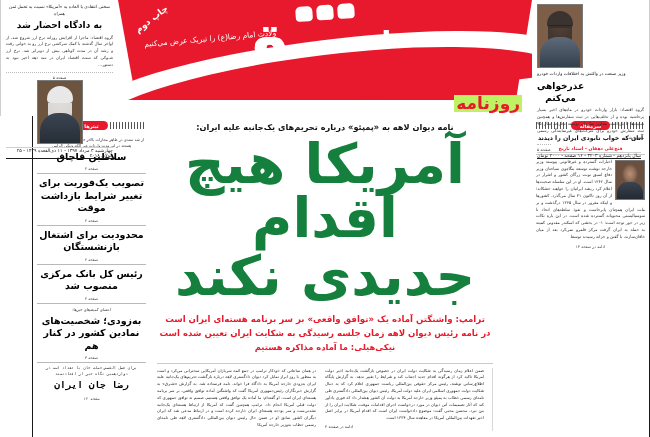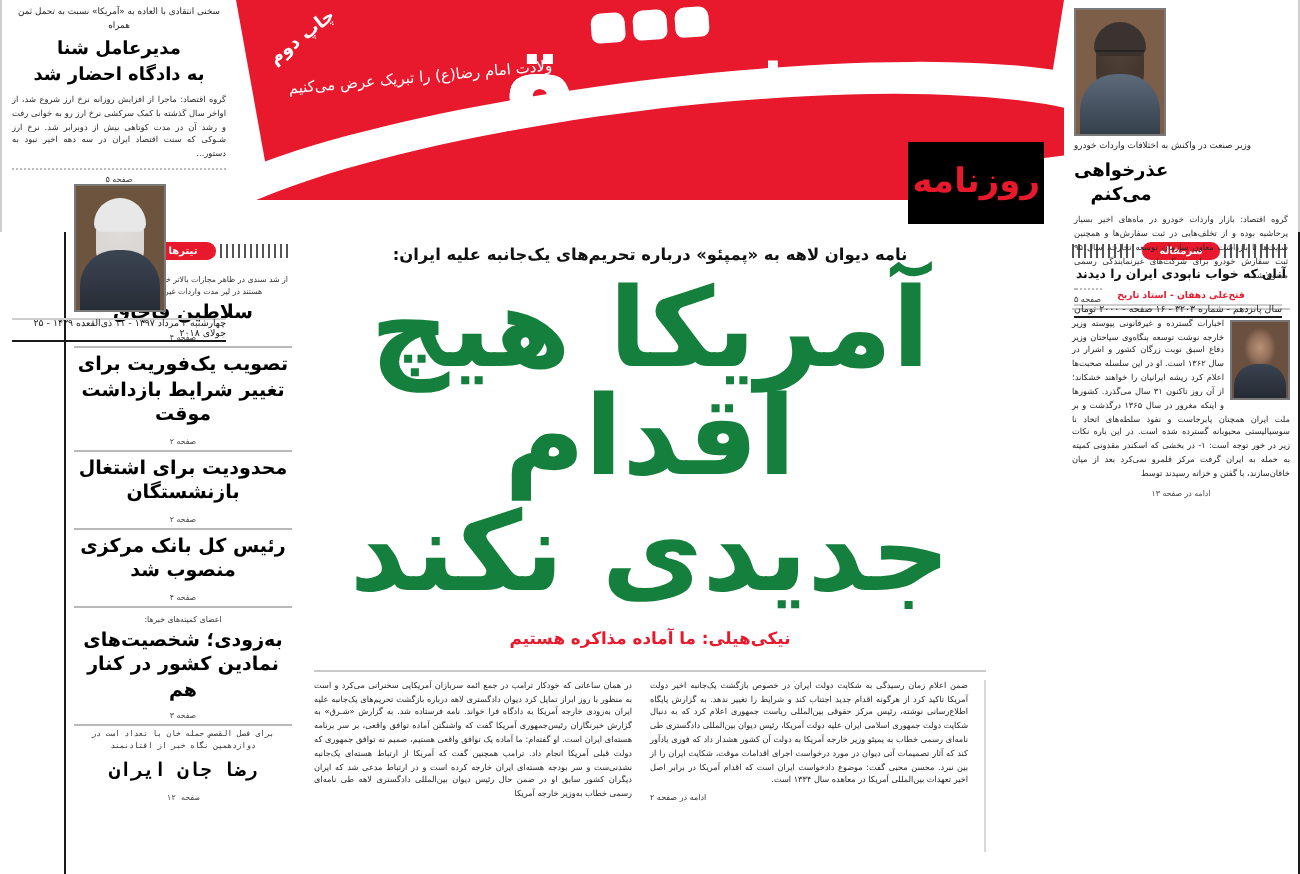--- a/index.html
+++ b/index.html
@@ -210,22 +210,22 @@
   }
   .logo-rooznameh {
     position: absolute;
     right: 10px;
     bottom: 4px;
     font-size: 17px;
     font-weight: bold;
     color: #e8192c;
     line-height: 1;
     z-index: 6;
-    background: #000000;
-    padding: 12px 2px;
+    background: #bef264;
+    padding: 0 2px;
   }
   .logo-slogan {
     position: absolute;
     left: 26px;
     top: 34px;
     font-size: 7.5px;
     color: #fff;
     z-index: 5;
     transform: rotate(-5deg);
     white-space: nowrap;
@@ -437,21 +437,20 @@
 </head>
 <body>
 
 <div class="page">
 
   <div class="masthead">
 
     <div class="mast-side right-side">
       <div class="mast-kicker">سخنی انتقادی با العاده به «آمریکا» نسبت به تحمل ثمن همراه</div>
       <div class="mast-title">
-        <div>مدیرعامل شنا</div>
         <div>به دادگاه احضار شد</div>
       </div>
       <div class="mast-body">گروه اقتصاد: ماجرا از افزایش روزانه نرخ ارز شروع شد، از اواخر سال گذشته با کمک سرکشی نرخ ارز رو به خوانی رفت و رشد آن در مدت کوتاهی بیش از دوبرابر شد. نرخ ارز شـوکی که سنت اقتصاد ایران در سه دهه اخیر نبود به دستور...</div>
       <div class="mast-more">صفحه ۵</div>
       <div class="mast-photo-wrap">
         <div class="portrait p2">
           <div class="hair"></div>
           <div class="beard"></div>
         </div>
       </div>
@@ -539,20 +538,22 @@
       </div>
     </div>
 
     <div class="col-main">
       <div class="main-kicker">نامه دیوان لاهه به «پمپئو» درباره تحریم‌های یک‌جانبه علیه ایران:</div>
       <div class="main-head">
         <span>آمریکا هیچ</span>
         <span class="l2">اقدام جدیدی نکند</span>
       </div>
       <div class="main-subs">
+        <div class="main-sub">ترامپ: واشنگتن آماده یک «توافق واقعی» بر سر برنامه هسته‌ای ایران است</div>
+        <div class="main-sub">در نامه رئیس دیوان لاهه زمان جلسه رسیدگی به شکایت ایران تعیین شده است</div>
         <div class="main-sub small">نیکی‌هیلی: ما آماده مذاکره هستیم</div>
       </div>
       <div class="main-body">
         <div class="bcol c1">در همان ساعاتی که خودکار ترامپ در جمع ائمه سربازان آمریکایی سخنرانی می‌کرد و است به منظور با روز ابراز تمایل کرد دیوان دادگستری لاهه درباره بازگشت تحریم‌های یک‌جانبه علیه ایران به‌زودی خارجه آمریکا به دادگاه فرا خواند. نامه فرستاده شد. به گزارش «شـرق» به گزارش خبرنگاران رئیس‌جمهوری آمریکا گفت که واشنگتن آماده توافق واقعی، بر سر برنامه هسته‌ای ایران است. او گفته‌ام: ما آماده یک توافق واقعی هستیم، صمیم نه توافق جمهوری که دولت قبلی آمریکا انجام داد. ترامپ همچنین گفت که آمریکا از ارتباط هسته‌ای یک‌جانبه نشدنی‌ست و سر بودجه هسته‌ای ایران خارجه کرده است و در ارتباط مدعی شد که ایران دیگران کشور سابق او در ضمن حال رئیس دیوان بین‌المللی دادگستری لاهه طی نامه‌ای رسمی خطاب به‌وزیر خارجه آمریکا</div>
         <div class="bcol c2">
           <span>ضمن اعلام زمان رسیدگی به شکایت دولت ایران در خصوص بازگشت یک‌جانبه اخیر دولت آمریکا تاکید کرد از هرگونه اقدام جدید اجتناب کند و شرایط را تغییر ندهد. به گزارش پایگاه اطلاع‌رسانی نوشته، رئیس مرکز حقوقی بین‌المللی ریاست جمهوری اعلام کرد که به دنبال شکایت دولت جمهوری اسلامی ایران علیه دولت آمریکا، رئیس دیوان بین‌المللی دادگستری طی نامه‌ای رسمی خطاب به پمپئو وزیر خارجه آمریکا به دولت آن کشور هشدار داد که فوری یادآور کند که آثار تصمیمات آتی دیوان در مورد درخواست اجرای اقدامات موقت، شکایت ایران را از بین نبرد. محسن محبی گفت: موضوع دادخواست ایران است که اقدام آمریکا در برابر اصل اخیر تعهدات بین‌المللی آمریکا در معاهده سال ۱۳۳۴ است.</span>
           <div class="body-more">ادامه در صفحه ۲</div>
         </div>
       </div>
     </div>

